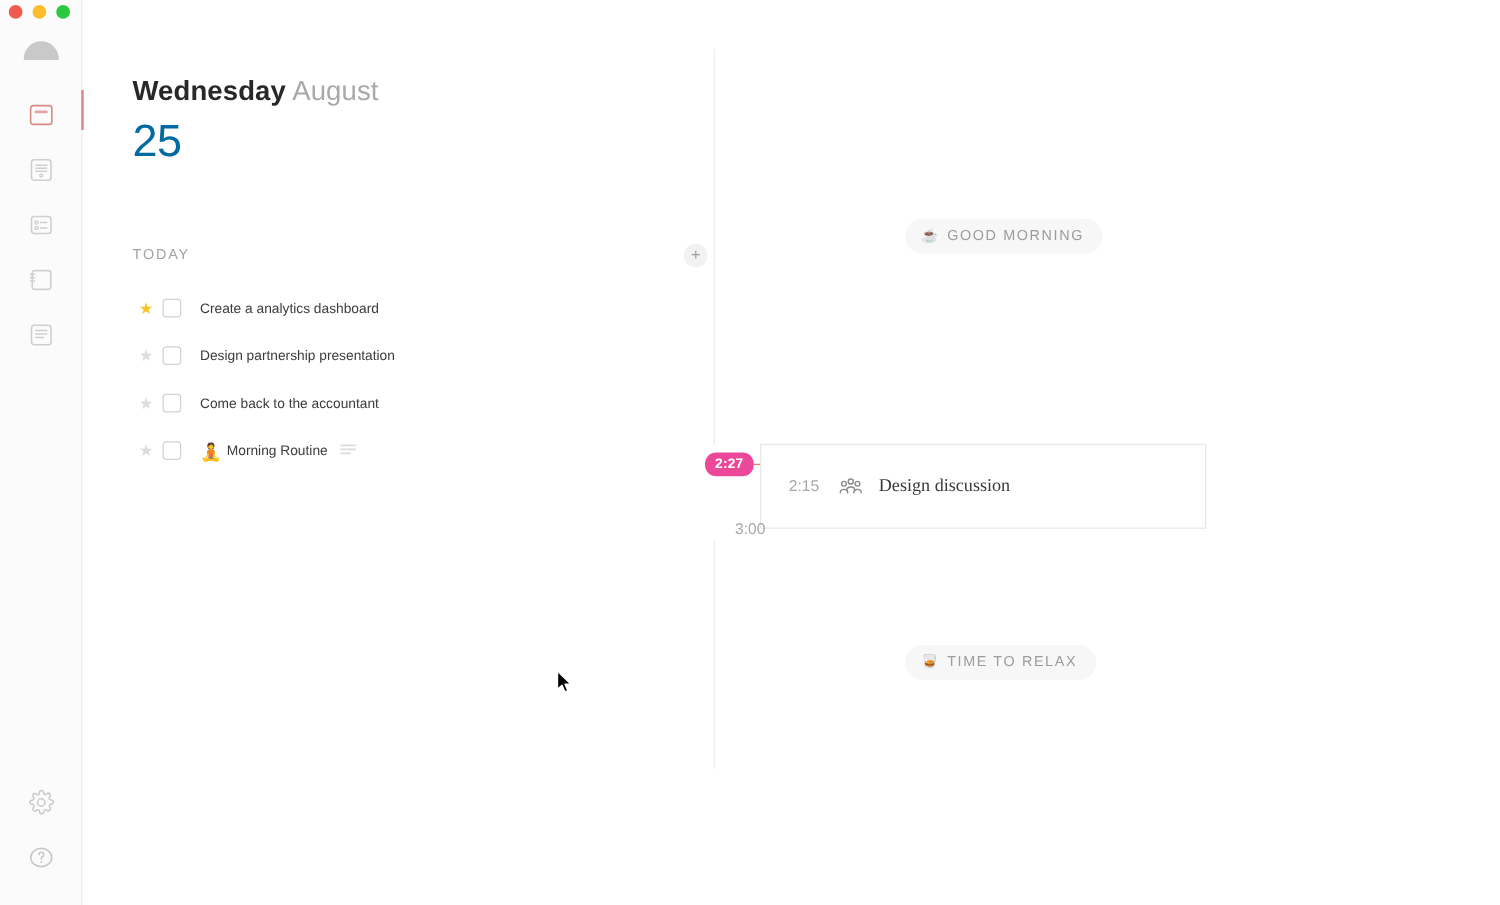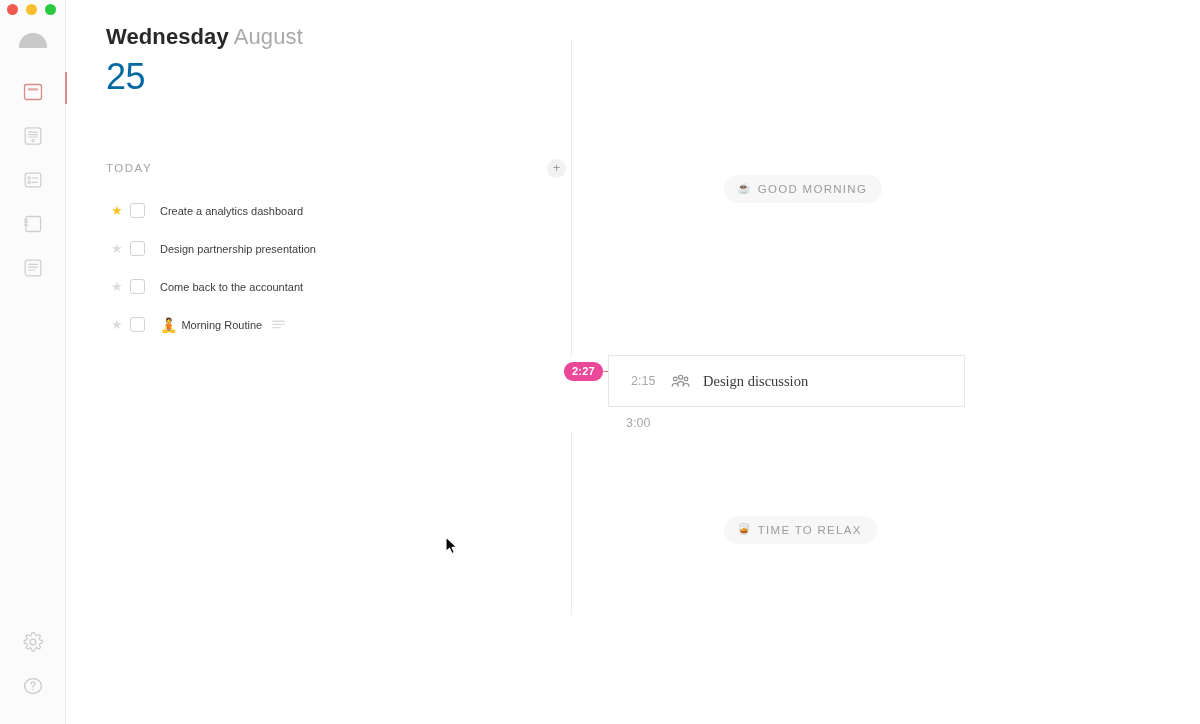--- a/index.html
+++ b/index.html
@@ -61,21 +61,21 @@
     position: relative;
     height: 724px;
   }
 
   
   .left-col {
     position: absolute; left: 40px; top: 0;
     width: 460px; height: 724px;
   }
   .date-head {
-    margin-top: 24px;
+    margin-top: 60px;
     font-size: 22px;
     letter-spacing: 0.1px;
   }
   .dow { color: #28282a; font-weight: 700; }
   .month { color: #a9a9ac; font-weight: 400; }
   .daynum {
     font-size: 36px;
     font-weight: 300;
     color: #0369a1;
     line-height: 1.05;
@@ -160,21 +160,21 @@
     white-space: nowrap;
     display: flex; align-items: center; gap: 7px;
   }
   .pill .pemoji { font-size: 11px; letter-spacing: 0; }
   .pill.morning { top: 175px; }
   .pill.relax   { top: 516px; }
 
   .event-card {
     position: absolute;
     left: 37px; top: 355px;
-    width: 357px; height: 52px;
+    width: 357px; height: 68px;
     border: 1px solid #e8e8e8;
     background: #fff;
     display: flex; align-items: center;
     cursor: pointer;
   }
   .ev-time {
     width: 62px;
     padding-left: 22px;
     font-size: 12.5px;
     color: #a8a8ab;
@@ -199,21 +199,20 @@
   .now-tick {
     width: 14px; height: 1px;
     background: #dd7c72;
   }
 
   .tl-time {
     position: absolute;
     left: 17px;
     font-size: 12.5px;
     color: #a8a8ab;
-    margin-left: 38px;
   }
   .tl-time.t300 { top: 416px; }
 
   
   .cursor { position: absolute; left: 379px; top: 536px; }
 </style>
 </head>
 <body>
 
 <div class="app">

